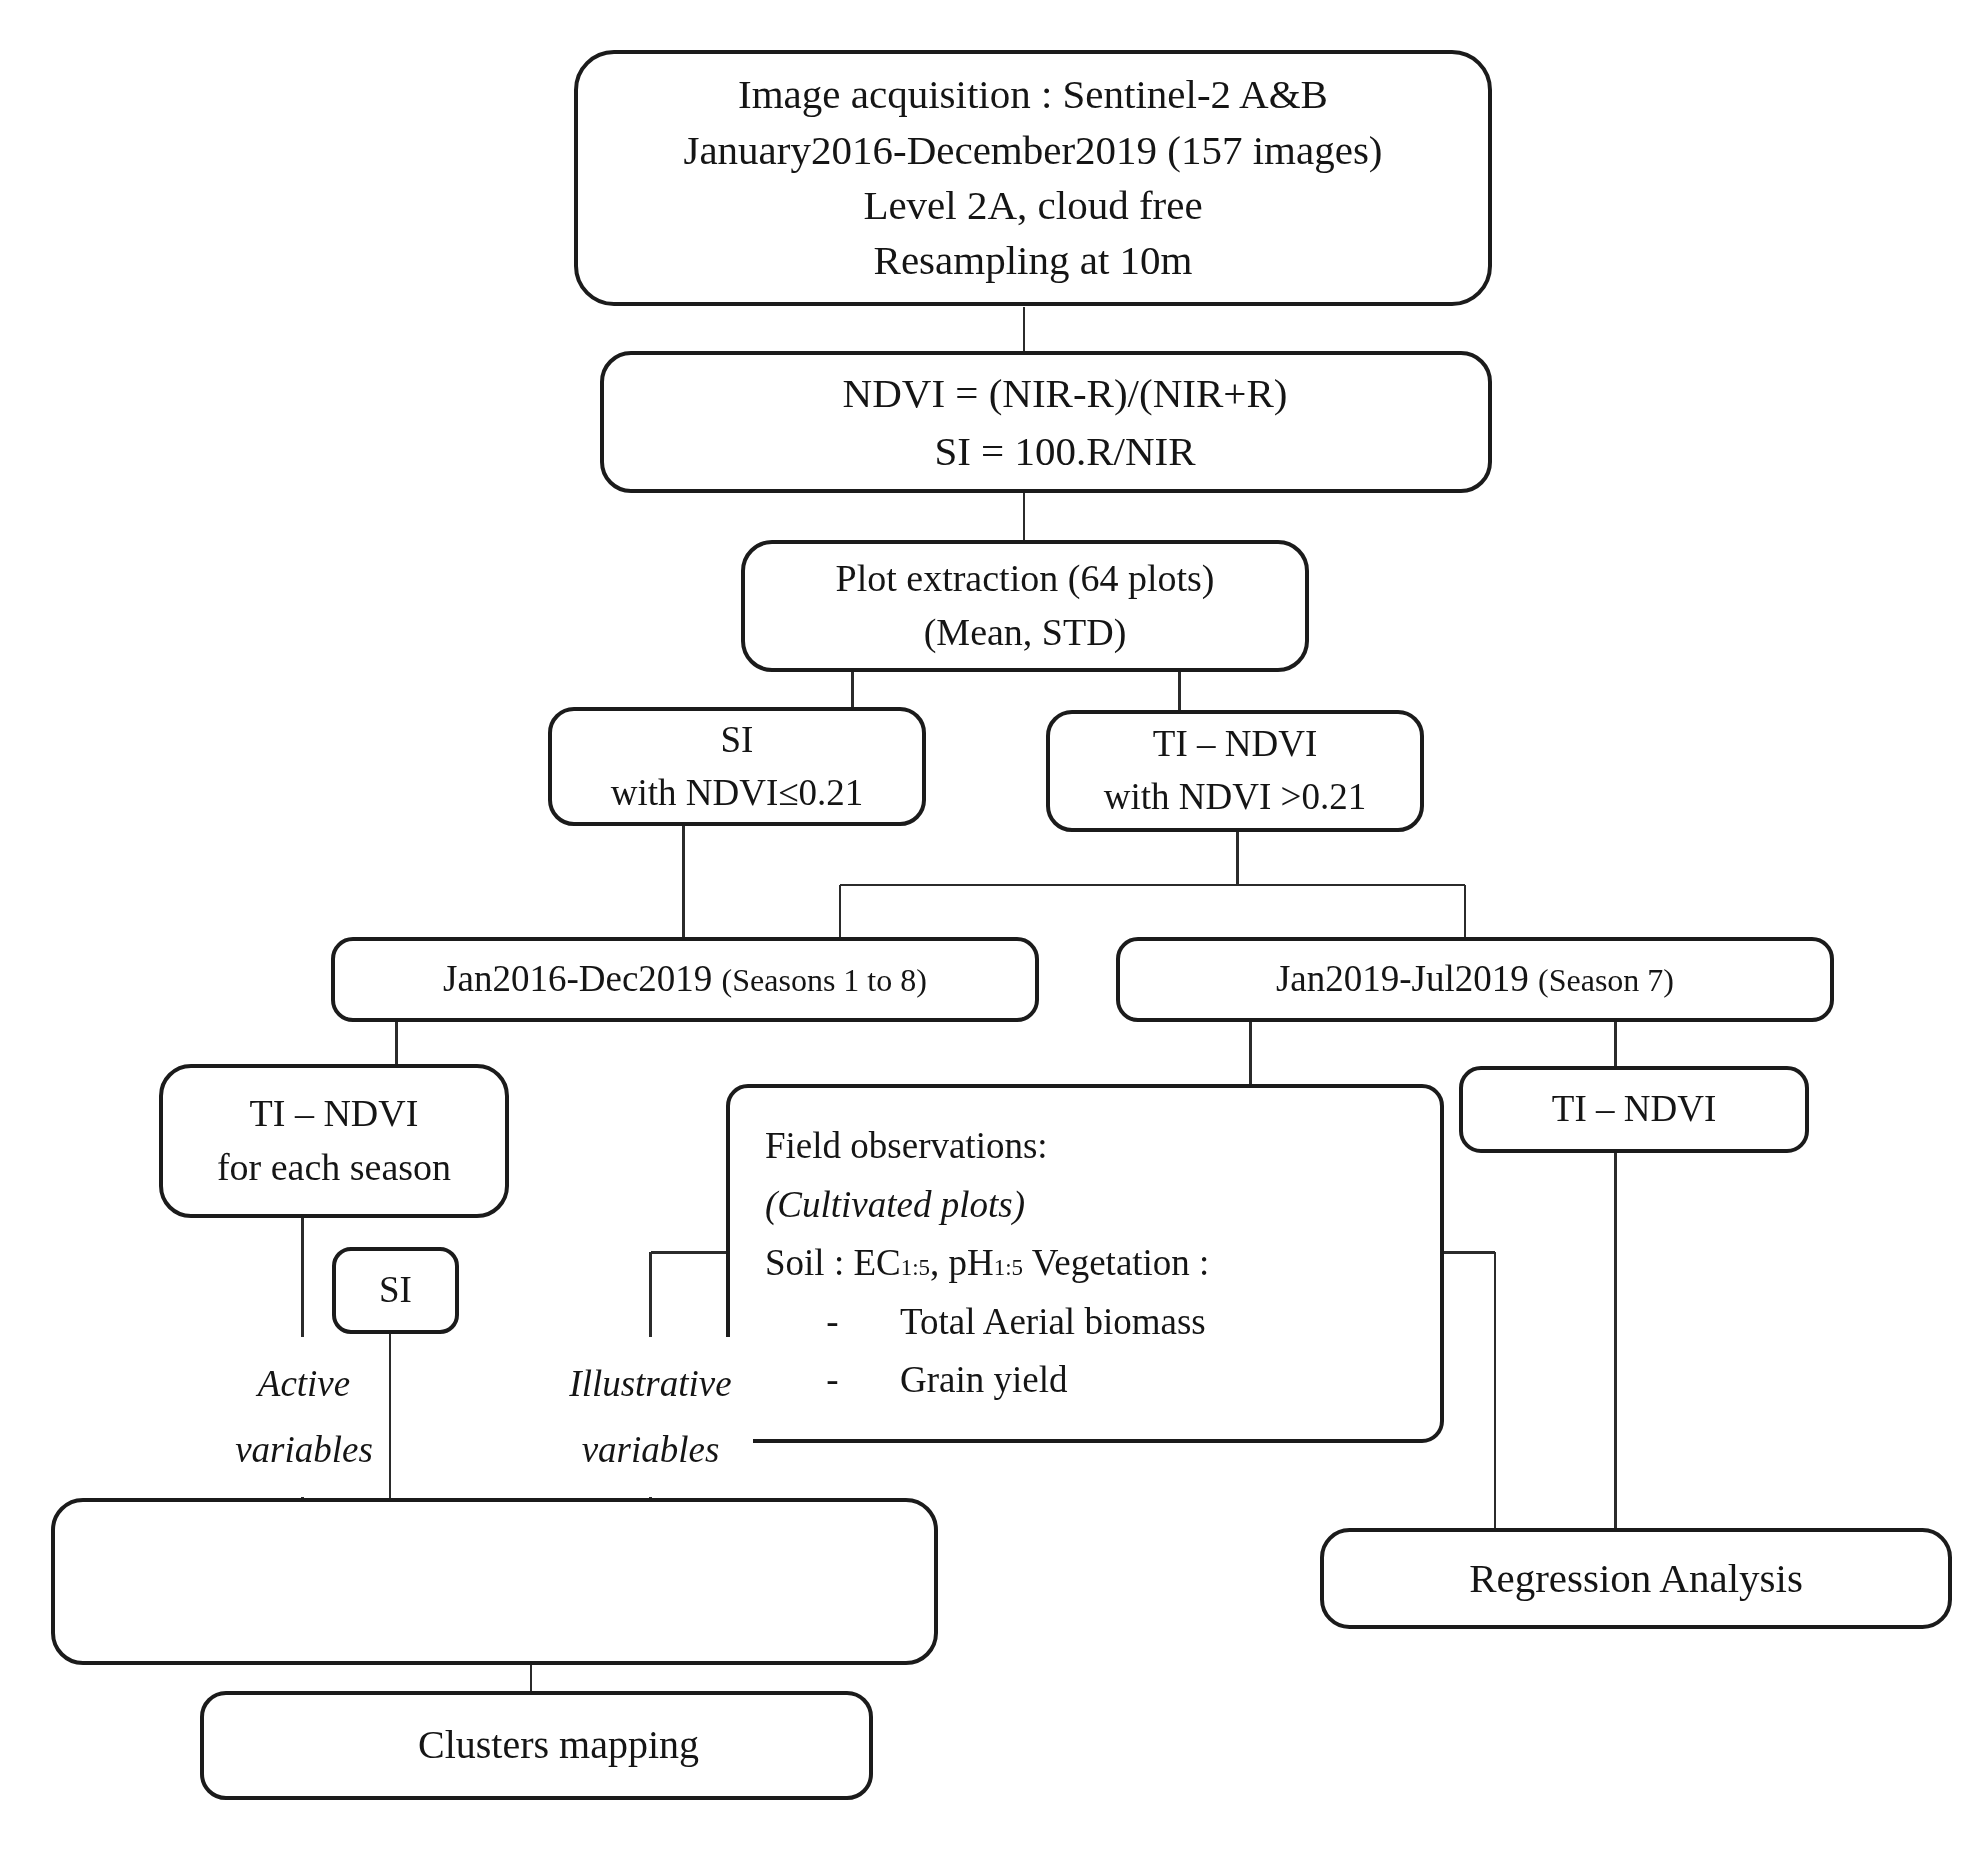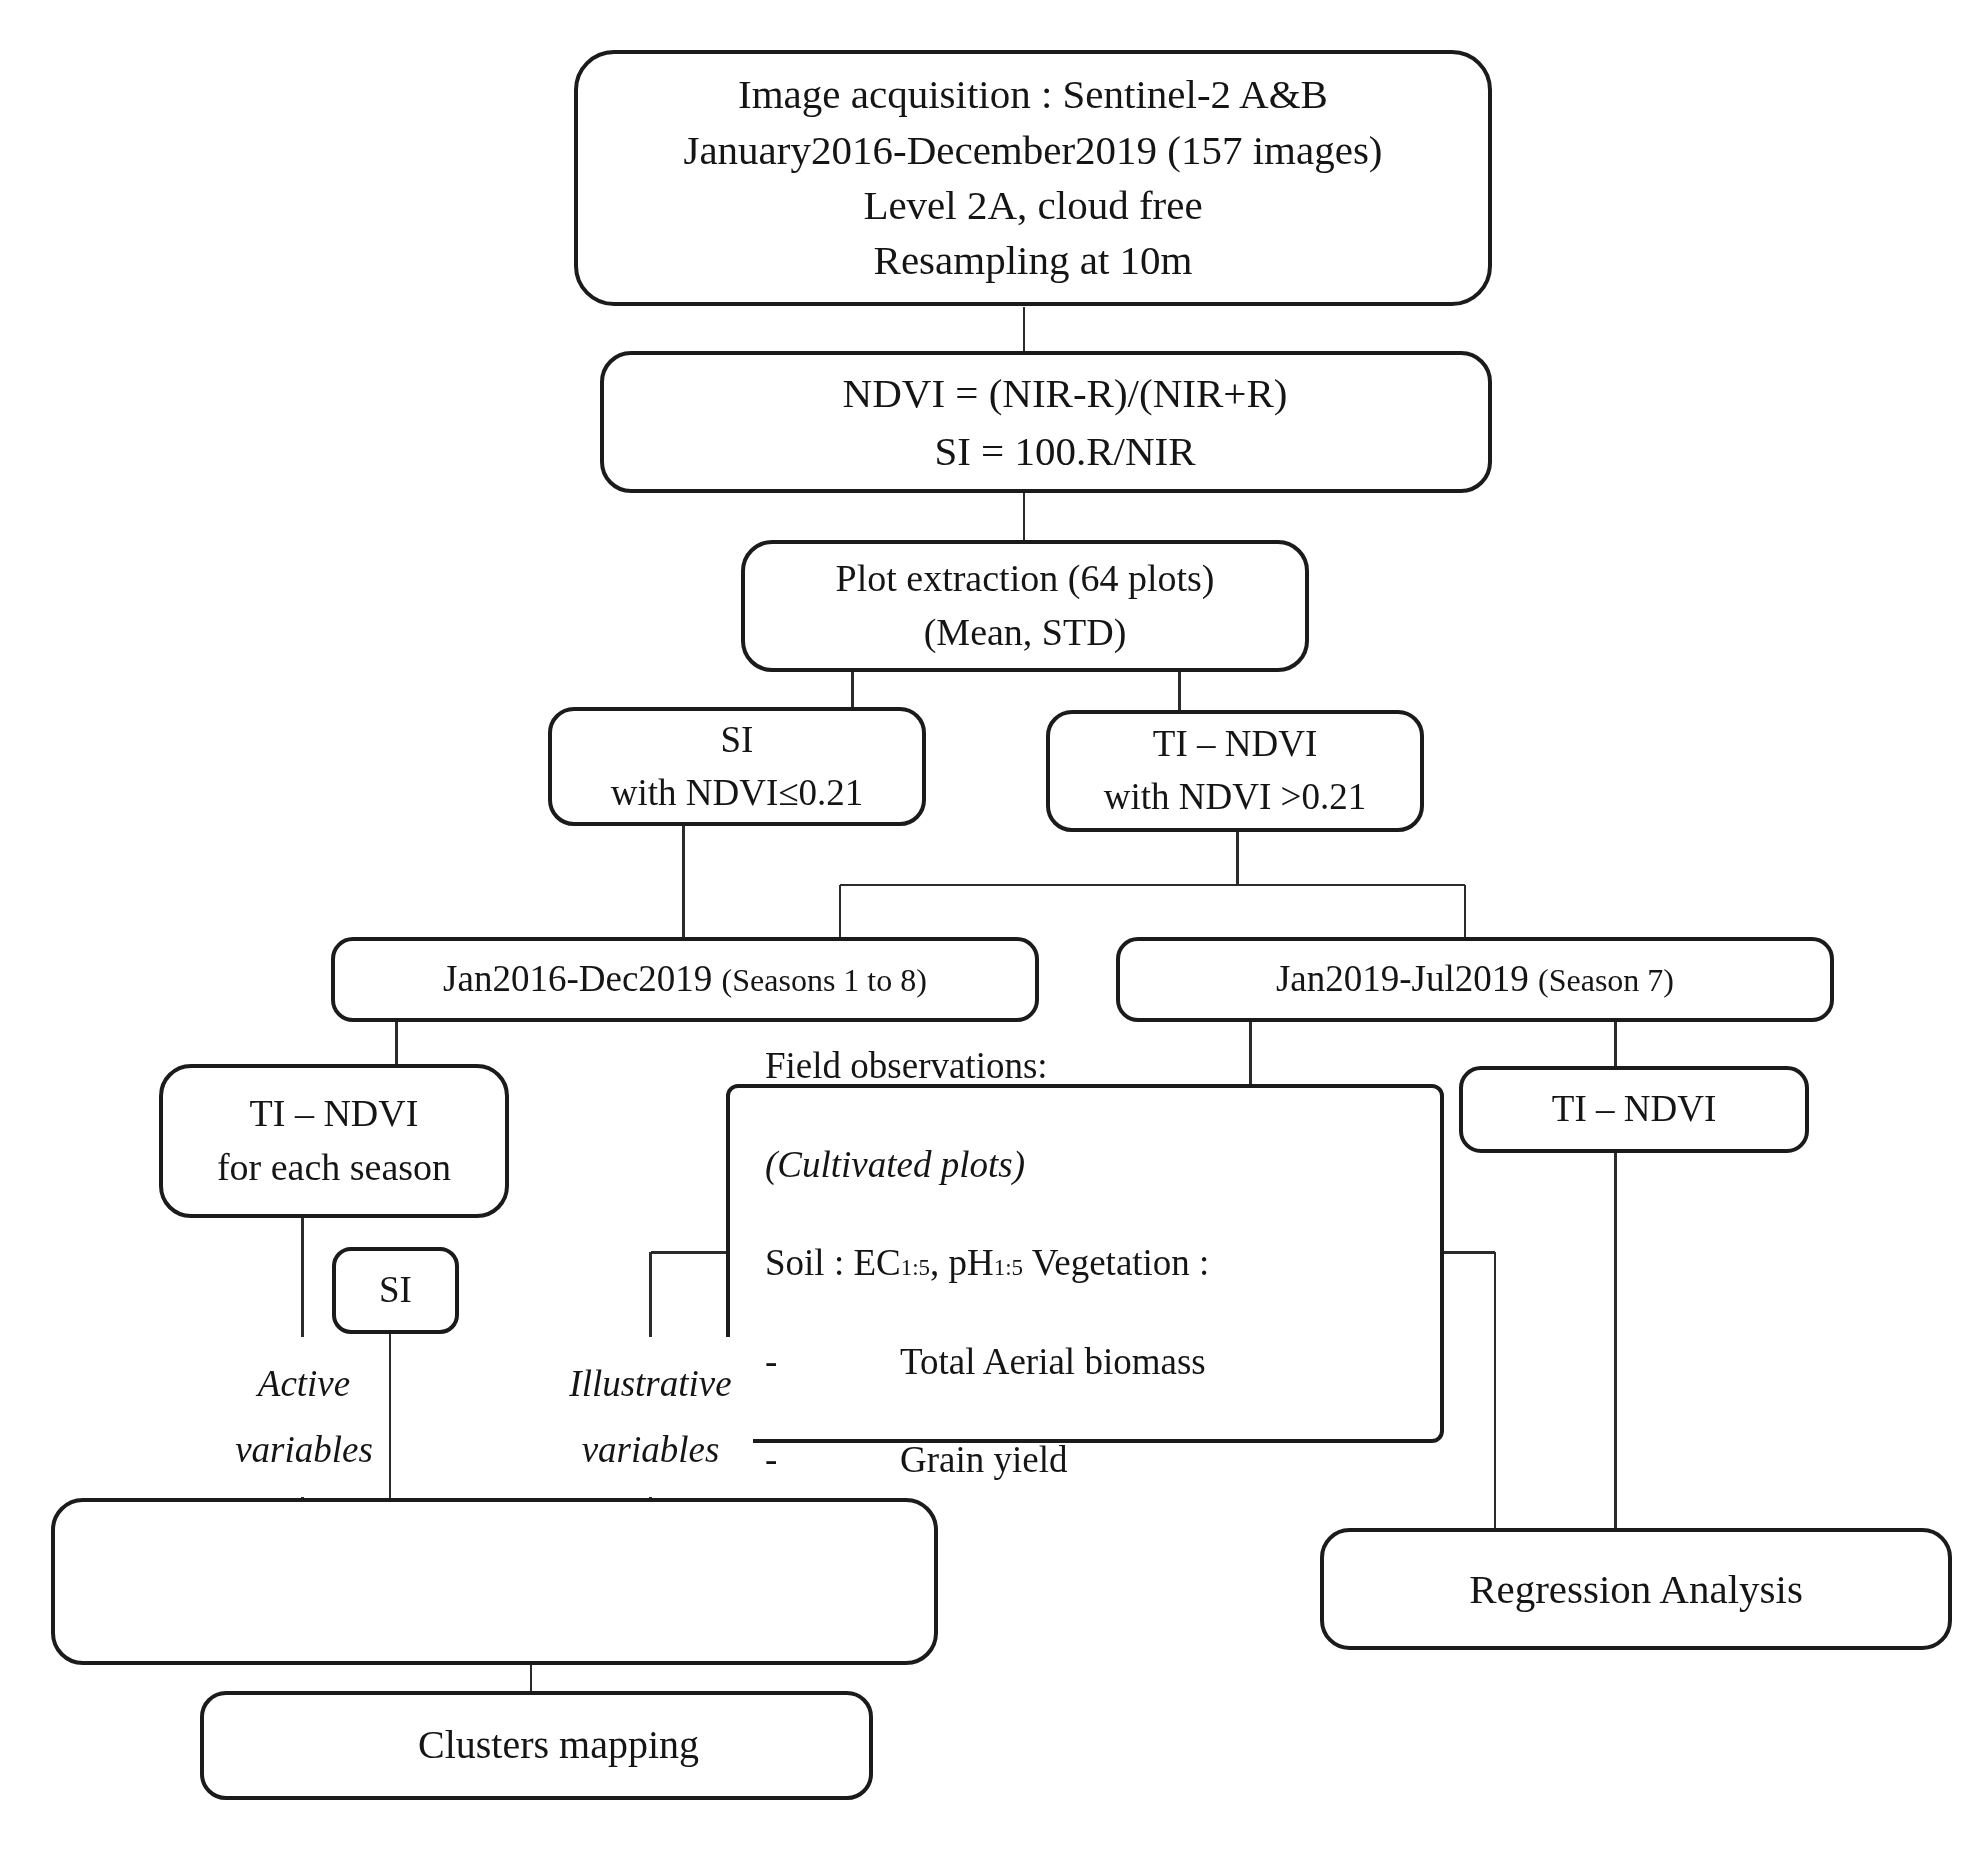--- a/index.html
+++ b/index.html
@@ -30,28 +30,28 @@
   
   #box-image-acquisition{left:574px;top:50px;width:918px;height:256px;border-radius:40px;font-size:41px;line-height:1.35;}
   #box-indices{left:600px;top:351px;width:892px;height:142px;border-radius:31px;font-size:41px;padding-left:38px;}
   #box-plot-extraction{left:741px;top:540px;width:568px;height:132px;border-radius:31px;font-size:38px;}
   #box-si-low{left:548px;top:707px;width:378px;height:119px;border-radius:26px;font-size:37px;}
   #box-ti-high{left:1046px;top:710px;width:378px;height:122px;border-radius:26px;font-size:37px;}
   #box-period-all{left:331px;top:937px;width:708px;height:85px;border-radius:22px;font-size:37px;}
   #box-period-s7{left:1116px;top:937px;width:718px;height:85px;border-radius:22px;font-size:37px;}
   #box-ti-season{left:159px;top:1064px;width:350px;height:154px;border-radius:32px;font-size:38px;}
   #box-field-obs{
-    left:726px;top:1084px;width:718px;height:359px;border-radius:12px;font-size:37px;
-    align-items:flex-start;text-align:left;justify-content:center;
-    padding:19px 35px;line-height:1.58;gap:40px;
+    left:726px;top:1084px;width:718px;height:359px;border-radius:22px;font-size:37px;
+    align-items:flex-start;text-align:center;justify-content:center;
+    padding:19px 35px;line-height:1.58;
   }
   #box-ti-right{left:1459px;top:1066px;width:350px;height:87px;border-radius:22px;font-size:37px;}
   #box-si-small{left:332px;top:1247px;width:127px;height:87px;border-radius:19px;font-size:37px;}
   #box-pca{left:51px;top:1498px;width:887px;height:167px;border-radius:32px;font-size:41px;line-height:1.5;}
-  #box-regression{left:1320px;top:1528px;width:632px;height:122px;border-radius:29.5px;font-size:41px;}
+  #box-regression{left:1320px;top:1528px;width:632px;height:101px;border-radius:29.5px;font-size:41px;}
   #box-clusters{left:200px;top:1691px;width:673px;height:109px;border-radius:26px;font-size:40px;padding-left:44px;}
   
   .italic{font-style:italic;}
   .sub{font-size:0.62em;}
   .bullet{display:flex;align-items:baseline;}
   .bullet .dash{display:inline-block;width:135px;flex:0 0 135px;}
   
   .edge-label{
     position:absolute;
     background:#ffffff;

